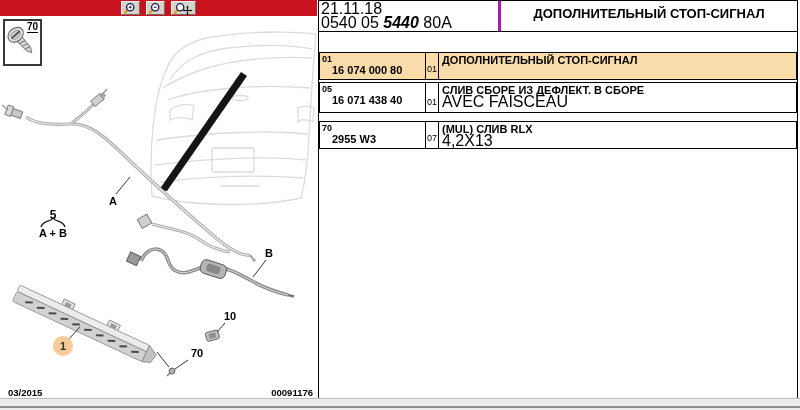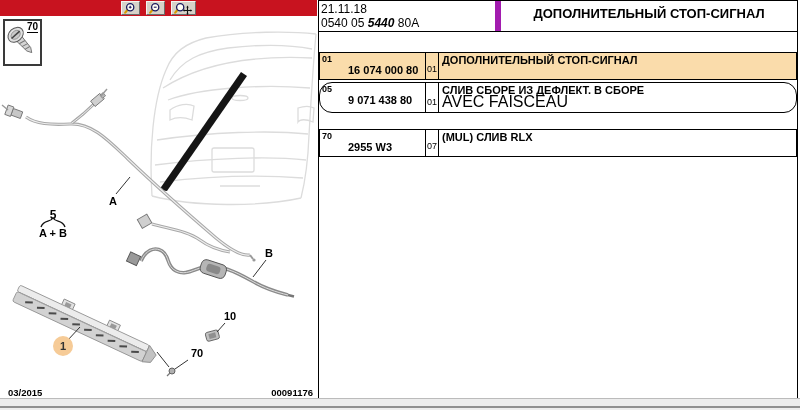--- a/index.html
+++ b/index.html
@@ -20,34 +20,34 @@
   .inset-box { position:absolute; left:3px; top:19px; width:39px; height:47px;
                border:2px solid #3a3a3a; background:#fff; z-index:4; }
   .inset-label { position:absolute; top:0; right:2px; font-size:10px; font-weight:bold;
                  border-bottom:1px solid #000; line-height:11px; }
 
   
   .right-panel { position:absolute; left:318px; top:0; width:480px; height:398px;
                  border-left:1px solid #000; border-right:1px solid #000; border-top:1px solid #000;
                  background:#fff; }
   .rp-header { height:31px; border-bottom:1px solid #000; display:flex; }
-  .rp-header-left { width:182px; border-right:6px solid #a21caf; padding:1px 0 0 2px;
-                    font-size:12px; line-height:14px; white-space:nowrap; }
+  .rp-header-left { width:182px; border-right:3px solid #a21caf; padding:1px 0 0 2px;
+                    font-size:16px; line-height:14px; white-space:nowrap; }
   .bold { font-weight:bold;font-style:italic; }
   .rp-header-title { flex:1; text-align:center; font-weight:bold; font-size:13px; padding-top:5px; }
 
   .parts-table { margin-top:20px; }
   .prow { display:flex; border:1px solid #000; margin:0 0 2px 0; background:#fff; }
   .prow:nth-child(1) { min-height:28px; }
-  .prow:nth-child(2) { min-height:31px; margin-bottom:16px;border-radius:13px; }
+  .prow:nth-child(2) { min-height:31px; margin-bottom:8px; }
   .prow:nth-child(3) { min-height:28px; }
   .prow.highlight { background:#fadcab; }
   .cell-a { width:106px; position:relative; border-right:1px solid #000; }
   .ref   { position:absolute; top:1px; left:2px; font-size:9px; font-weight:bold; }
-  .pn    { position:absolute; top:11px; left:28px; font-size:11px; font-weight:bold; white-space:nowrap; }
+  .pn    { position:absolute; top:11px; left:12px; font-size:11px; font-weight:bold; white-space:nowrap; }
   .cell-qty { width:13px; position:relative; border-right:1px solid #000; }
   .qty   { position:absolute; bottom:5px; left:1px; font-size:9px; }
   .cell-desc { flex:1; padding:1px 3px 0 3px; }
   .desc  { font-size:11px; font-weight:bold; line-height:12px; }
   .note  { font-size:16px; line-height:11px; min-height:11px; }
 
   
   .scroll-strip { position:absolute; left:0; top:398px; width:800px; height:12px;
                   background:#ececec; border-top:1px solid #bbb; }
   .scroll-line { position:absolute; left:0; right:0; bottom:2px; height:2px; background:#8f8f8f; }
@@ -244,41 +244,42 @@
         </div>
         <div class="cell-desc">
           <div class="desc">ДОПОЛНИТЕЛЬНЫЙ СТОП-СИГНАЛ</div>
           <div class="note"></div>
         </div>
       </div>
 
       <div class="prow">
         <div class="cell-a">
           <span class="ref">05</span>
-          <span class="pn">9 071 438 80</span>
+          <span class="pn">16 071 438 40</span>
         </div>
         <div class="cell-qty">
           <span class="qty">01</span>
         </div>
         <div class="cell-desc">
           <div class="desc">СЛИВ СБОРЕ ИЗ ДЕФЛЕКТ. В СБОРЕ</div>
           <div class="note">AVEC FAISCEAU</div>
         </div>
       </div>
 
       <div class="prow">
         <div class="cell-a">
           <span class="ref">70</span>
           <span class="pn">2955 W3</span>
         </div>
         <div class="cell-qty">
           <span class="qty">07</span>
         </div>
         <div class="cell-desc">
           <div class="desc">(MUL) СЛИВ RLX</div>
+          <div class="note">4,2X13</div>
         </div>
       </div>
 
     </div>
   </div>
 
   <div class="scroll-strip">
     <div class="scroll-line"></div>
   </div>
 

